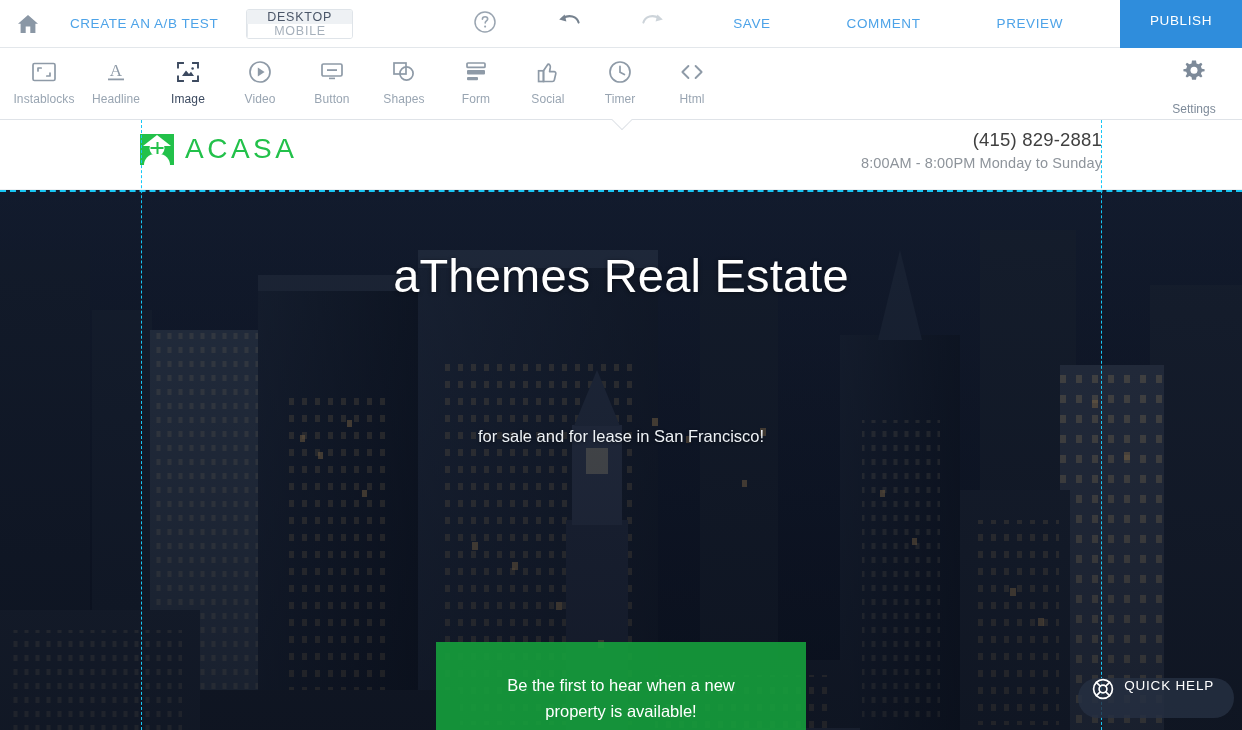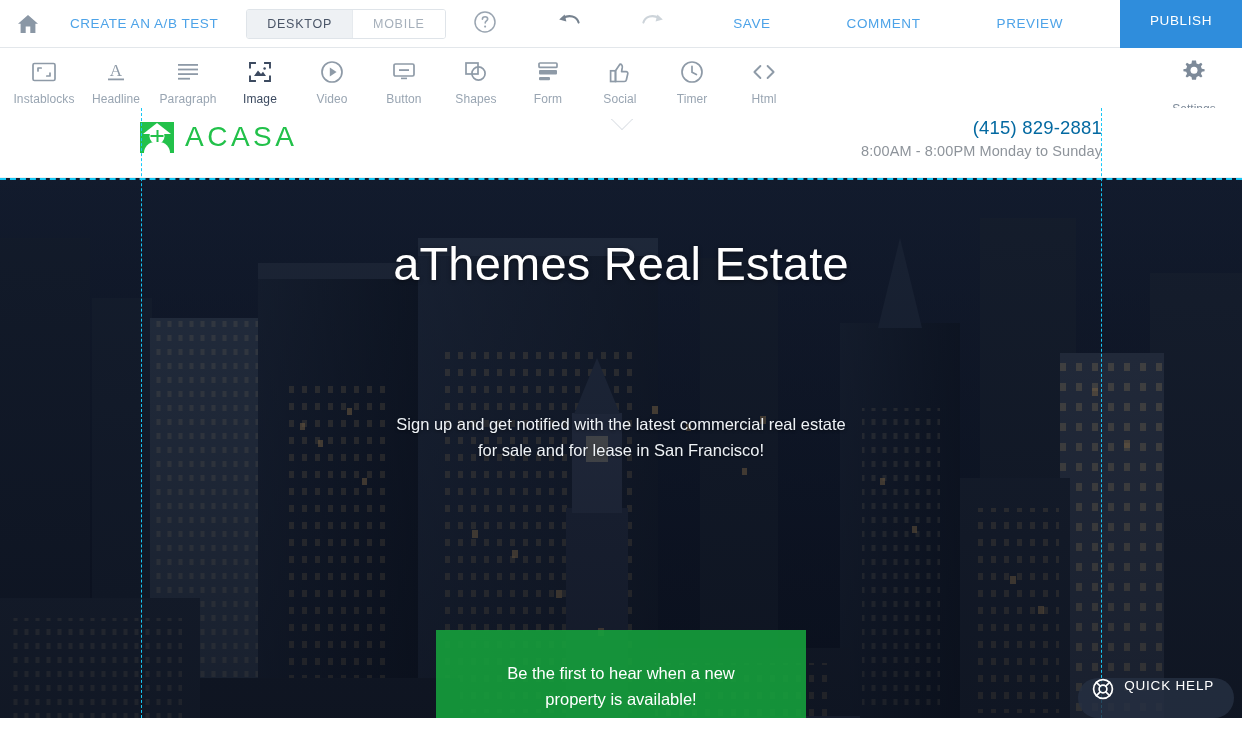--- a/index.html
+++ b/index.html
@@ -33,20 +33,21 @@
     white-space: nowrap;
   }
   .device-toggle {
     margin-left: 14px;
     display: flex;
     border: 1px solid #dfe4e9;
     border-radius: 3px;
     overflow: hidden;
     height: 30px;
     background: #fff;
+    flex-direction: column;
   }
   .device-toggle .seg {
     display: flex; align-items: center; justify-content: center;
     font-size: 12.5px; letter-spacing: .75px;
     padding: 0 20px; height: 100%;
     cursor: pointer; white-space: nowrap;
   }
   .device-toggle .seg.active { background: #eef1f4; color: #4a5567; }
   .device-toggle .seg.inactive { background: #fff; color: #a6b0bb; border-left: 1px solid #e6eaee; }
 
@@ -122,21 +123,21 @@
     position: absolute; left: 3px; top: -8px;
     width: 15px; height: 15px;
     background: #fff;
     border-right: 1px solid #dfe3e8;
     border-bottom: 1px solid #dfe3e8;
     transform: rotate(45deg);
   }
 
   
   .canvas {
-    position: absolute; top: 108px; left: 0;
+    position: absolute; top: 120px; left: 0;
     width: 1242px; height: 610px;
     overflow: hidden;
     background: #fff;
   }
 
   
   .site-header {
     position: relative;
     height: 70px;
     background: #ffffff;
@@ -183,21 +184,21 @@
     font-size: 28px;
     letter-spacing: 3.5px;
     color: #22c14a;
     font-weight: 400;
   }
   .header-contact {
     position: absolute; right: 140px; top: 8px;
     text-align: right;
   }
   .header-phone {
-    color: #0369a1;
+    color: #404040;
     font-size: 18.5px;
     letter-spacing: .2px;
     line-height: 24px;
     cursor: pointer;
   }
   .header-hours {
     color: #8e949b;
     font-size: 14.5px;
     line-height: 22px;
     letter-spacing: .1px;
@@ -357,31 +358,20 @@
     <div class="tool">
       <span class="ico">
         <svg width="24" height="22" viewBox="0 0 24 22">
           <text x="12" y="15" font-family="Liberation Serif, serif" font-size="17" fill="#8e9aa7" text-anchor="middle">A</text>
           <rect x="4" y="17.5" width="16" height="1.8" fill="#8e9aa7"></rect>
         </svg>
       </span>
       <span class="lbl">Headline</span>
     </div>
 
-    <div class="tool">
-      <span class="ico">
-        <svg width="24" height="18" viewBox="0 0 24 18">
-          <rect x="2" y="1" width="20" height="1.8" fill="#8e9aa7"></rect>
-          <rect x="2" y="5.6" width="20" height="1.8" fill="#8e9aa7"></rect>
-          <rect x="2" y="10.2" width="20" height="1.8" fill="#8e9aa7"></rect>
-          <rect x="2" y="14.8" width="12" height="1.8" fill="#8e9aa7"></rect>
-        </svg>
-      </span>
-      <span class="lbl">Paragraph</span>
-    </div>
 
     <div class="tool active">
       <span class="ico">
         <svg width="24" height="22" viewBox="0 0 24 22">
           <path d="M2 6.5 L2 2 L7 2 M17 2 L22 2 L22 6.5 M22 15.5 L22 20 L17 20 M7 20 L2 20 L2 15.5" fill="none" stroke="#3c4a60" stroke-width="1.9" stroke-linecap="square"></path>
           <path d="M6 15 L10 9.5 L13 13 L15 10.8 L18 15 Z" fill="#3c4a60"></path>
           <circle cx="16.6" cy="7.6" r="1.25" fill="#3c4a60"></circle>
         </svg>
       </span>
       <span class="lbl">Image</span>
@@ -584,21 +574,20 @@
         </g>
 
         <rect x="742" y="538" width="118" height="2" fill="#43506a" opacity="0.7"></rect>
       </svg>
     </div>
     <div class="hero-tint"></div>
 
     <div class="hero-content">
       <div class="hero-title">aThemes Real Estate</div>
       <div class="hero-sub">
-        <div>Sign up and get notified with the latest commercial real estate</div>
         <div>for sale and for lease in San Francisco!</div>
       </div>
     </div>
 
     <div class="signup-card">
       <div class="signup-title">
         <div>Be the first to hear when a new</div>
         <div>property is available!</div>
       </div>
 

